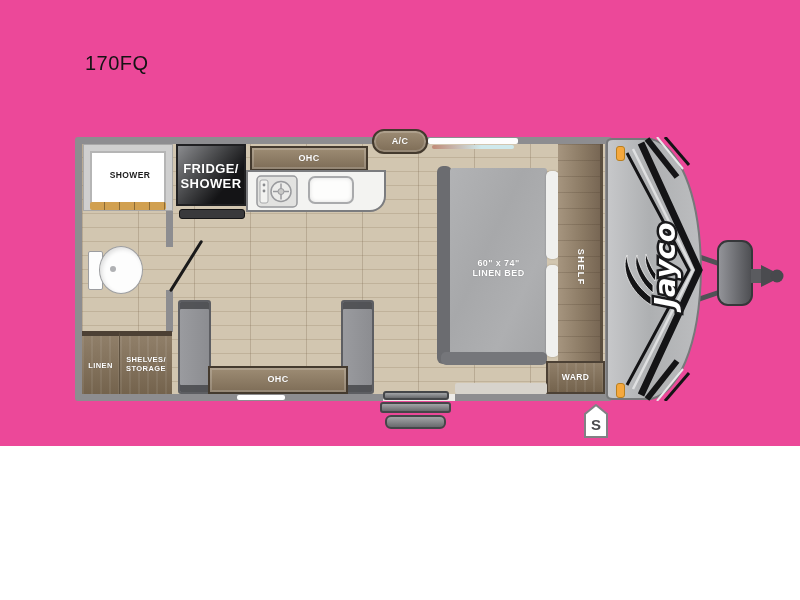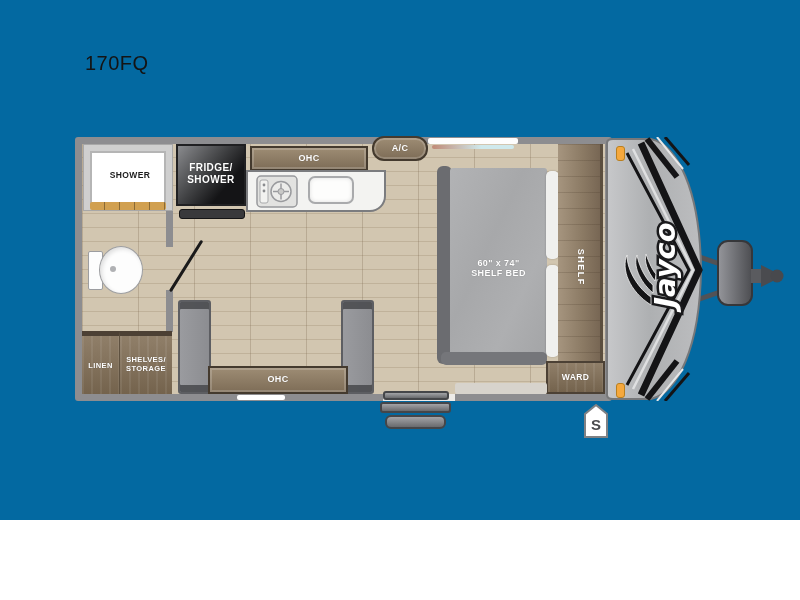--- a/index.html
+++ b/index.html
@@ -1,16 +1,16 @@
 <!DOCTYPE html>
 <html><head>
 <meta charset="utf-8">
 <style>
   html,body{margin:0;padding:0;background:#fff;}
-  #canvas{position:relative;width:800px;height:520px;background:#0369a1;overflow:hidden;
+  #canvas{position:relative;width:800px;height:446px;background:#ec4899;overflow:hidden;
           font-family:"Liberation Sans",sans-serif;}
   .abs{position:absolute;}
   .lbl{position:absolute;font-weight:bold;color:#fff;text-align:center;
        letter-spacing:.4px;line-height:1.15;text-shadow:0 0 1px rgba(0,0,0,.35);}
   
   .wall{background:#8d8d90;}
   .floor{background:
       repeating-linear-gradient(90deg, rgba(120,100,75,.28) 0 1px, transparent 1px 56px),
       repeating-linear-gradient(180deg, #d2c6b0 0 13px, #c0b29a 13px 14px);}
   
@@ -47,31 +47,31 @@
        repeating-linear-gradient(90deg, transparent 0 14px, #8a6a35 14px 15px), #d1a050;"></div>
 
   <div class="abs" style="left:88px;top:251px;width:13px;height:37px;background:#fdfdfd;border:1.5px solid #9c9da0;border-radius:2px;"></div>
   <div class="abs" style="left:99px;top:246px;width:42px;height:46px;background:#fdfdfd;border:1.5px solid #9c9da0;border-radius:50%;
               box-shadow:inset 2px 2px 4px rgba(0,0,0,.12);">
     <div class="abs" style="left:10px;top:19px;width:6px;height:6px;background:#b0b1b4;border-radius:50%;"></div>
   </div>
 
   <div class="abs" style="left:176px;top:144px;width:70px;height:62px;box-sizing:border-box;border:2px solid #202022;
               background:linear-gradient(130deg,#8a8b8e 0%,#3f4042 45%,#141416 72%);">
-    <div class="lbl" style="left:0;right:0;top:16px;font-size:10px;">
+    <div class="lbl" style="left:0;right:0;top:16px;font-size:13px;">
       <div>FRIDGE/</div>
       <div>SHOWER</div>
     </div>
   </div>
   <div class="abs" style="left:179px;top:209px;width:64px;height:8px;background:#39393b;border-radius:3px;border:1px solid #141415;"></div>
 
   <div class="abs ohc" style="left:250px;top:146px;width:118px;height:25px;box-sizing:border-box;">
     <div class="lbl" style="left:0;right:0;top:5px;font-size:9px;">OHC</div>
   </div>
-  <div class="abs ohc" style="left:372px;top:136px;width:56px;height:25px;box-sizing:border-box;border-radius:12px;">
+  <div class="abs ohc" style="left:372px;top:129px;width:56px;height:25px;box-sizing:border-box;border-radius:12px;">
     <div class="lbl" style="left:0;right:0;top:5px;font-size:9px;">A/C</div>
   </div>
 
   <div class="abs" style="left:246px;top:170px;width:140px;height:42px;box-sizing:border-box;background:#f3f3f1;
               border:2px solid #7b7c7f;border-radius:0 0 16px 0;"></div>
   <svg class="abs" style="left:256px;top:175px;" width="42" height="33" viewBox="0 0 42 33">
     <rect x="1" y="1" width="40" height="31" rx="4" fill="#e2e2e0" stroke="#98999c" stroke-width="1.5"></rect>
     <rect x="4" y="5" width="8" height="23" rx="2" fill="#f2f2f0" stroke="#a9aaac" stroke-width="1"></rect>
     <circle cx="8" cy="10" r="1.4" fill="#8b8c8f"></circle>
       <circle cx="8" cy="16" r="1.4" fill="#8b8c8f"></circle>
@@ -87,21 +87,21 @@
               background:linear-gradient(90deg,#c08a76,#cfe9ec 60%);"></div>
 
   <div class="abs" style="left:437px;top:166px;width:15px;height:198px;background:#6b6c70;border-radius:6px;"></div>
   <div class="abs" style="left:450px;top:168px;width:97px;height:192px;border-radius:3px;background:
        linear-gradient(115deg,#b2b3b5 0%,#a7a8aa 40%,#aeafb1 70%,#a3a4a6 100%);"></div>
   <div class="abs" style="left:441px;top:352px;width:106px;height:13px;background:#75767a;border-radius:5px;"></div>
   <div class="abs pillow" style="left:546px;top:171px;width:13px;height:88px;"></div>
   <div class="abs pillow" style="left:546px;top:265px;width:13px;height:92px;"></div>
   <div class="lbl" style="left:450px;top:258px;width:97px;font-size:9px;">
     <div>60" x 74"</div>
-    <div>SHELF BED</div>
+    <div>LINEN BED</div>
   </div>
 
   <div class="abs" style="left:558px;top:144px;width:45px;height:220px;box-shadow:inset -3px 0 0 #5b4e3e;background:
        repeating-linear-gradient(180deg, rgba(60,45,30,.18) 0 1px, transparent 1px 16px),
        linear-gradient(90deg,#a6957f,#8b7a64 55%,#746351);"></div>
   <div class="lbl" style="left:552px;top:262px;width:57px;font-size:9px;letter-spacing:1.5px;transform:rotate(90deg);">SHELF</div>
   <div class="abs woodcab" style="left:546px;top:361px;width:59px;height:33px;box-sizing:border-box;border:2px solid #4c4135;">
     <div class="lbl" style="left:0;right:0;top:10px;font-size:8.5px;">WARD</div>
   </div>
 

